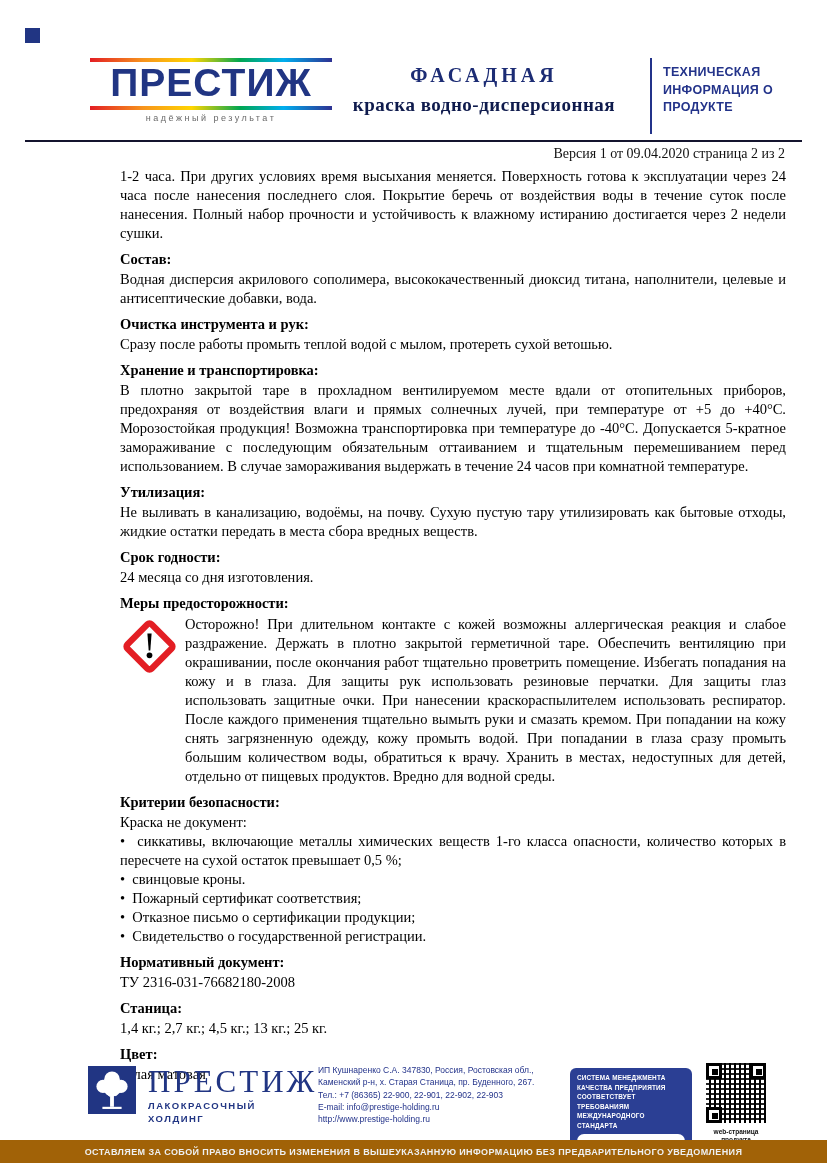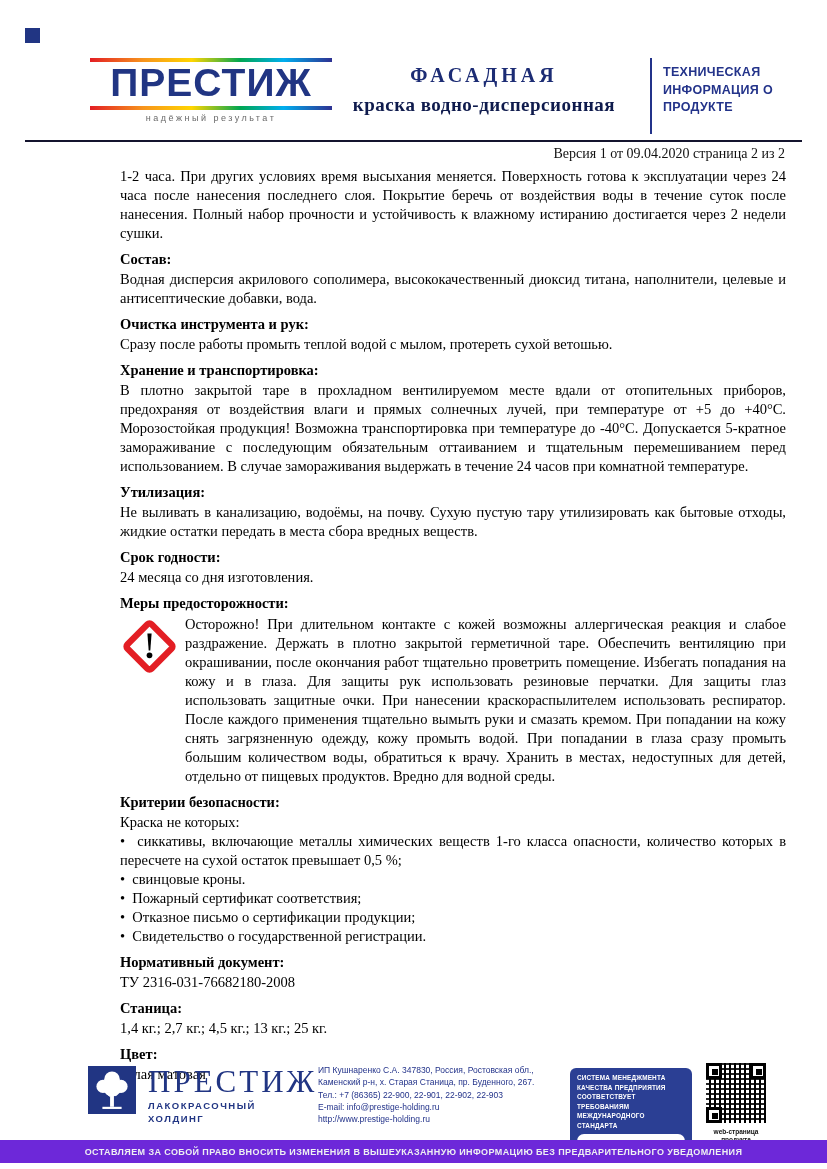--- a/index.html
+++ b/index.html
@@ -64,21 +64,21 @@
     background-image:
       repeating-linear-gradient(0deg, rgba(0,0,0,0.85) 0 2px, transparent 2px 5px),
       repeating-linear-gradient(90deg, #000 0 2px, #fff 2px 5px);
     background-clip:content-box; padding:2px;
   }
   .finder { position:absolute; width:16px; height:16px; border:3px solid #000; background:#fff; }
   .finder::after { content:""; position:absolute; left:3px; top:3px; width:6px; height:6px; background:#000; }
   .finder.tl { left:2px; top:2px; } .finder.tr { right:2px; top:2px; } .finder.bl { left:2px; bottom:2px; }
   .qr-caption { font-family:"Liberation Sans", sans-serif; font-size:6.5px; font-weight:bold; color:#111; line-height:1.3; margin-top:2px; }
   .bottom-bar {
-    position:absolute; left:0; bottom:6px; width:100%; height:23px; background:#6d28d9;
+    position:absolute; left:0; bottom:6px; width:100%; height:23px; background:#a16207;
     color:#eef0f2; font-family:"Liberation Sans", sans-serif; font-size:9px; letter-spacing:0.4px;
     display:flex; align-items:center; justify-content:center; font-weight:bold;
   }
 </style>
 </head>
 <body>
 
 <div class="page">
 
   <div class="corner-square"></div>
@@ -127,21 +127,21 @@
             <rect x="20" y="20" width="60" height="60" rx="5" fill="#ffffff" stroke="#e31e24" stroke-width="11"></rect>
           </g>
           <path d="M46.3 27 h7.4 l-2.3 30 h-2.8 z" fill="#000"></path>
           <circle cx="50" cy="65.5" r="5" fill="#000"></circle>
         </svg>
       </span>
       <p class="para">Осторожно! При длительном контакте с кожей возможны аллергическая реакция и слабое раздражение. Держать в плотно закрытой герметичной таре. Обеспечить вентиляцию при окрашивании, после окончания работ тщательно проветрить помещение. Избегать попадания на кожу и в глаза. Для защиты рук использовать резиновые перчатки. Для защиты глаз использовать защитные очки. При нанесении краскораспылителем использовать респиратор. После каждого применения тщательно вымыть руки и смазать кремом. При попадании на кожу снять загрязненную одежду, кожу промыть водой. При попадании в глаза сразу промыть большим количеством воды, обратиться к врачу. Хранить в местах, недоступных для детей, отдельно от пищевых продуктов. Вредно для водной среды.</p>
     </div>
 
     <h3 class="h">Критерии безопасности:</h3>
-    <p class="para">Краска не которых:</p>
+    <p class="para">Краска не документ:</p>
     <p class="para bullet">сиккативы, включающие металлы химических веществ 1-го класса опасности, количество которых в пересчете на сухой остаток превышает 0,5 %;</p>
     <p class="para bullet">свинцовые кроны.</p>
 
     <p class="para bullet">Пожарный сертификат соответствия;</p>
     <p class="para bullet">Отказное письмо о сертификации продукции;</p>
     <p class="para bullet">Свидетельство о государственной регистрации.</p>
 
     <h3 class="h">Нормативный документ:</h3>
     <p class="para">ТУ 2316-031-76682180-2008</p>
 

